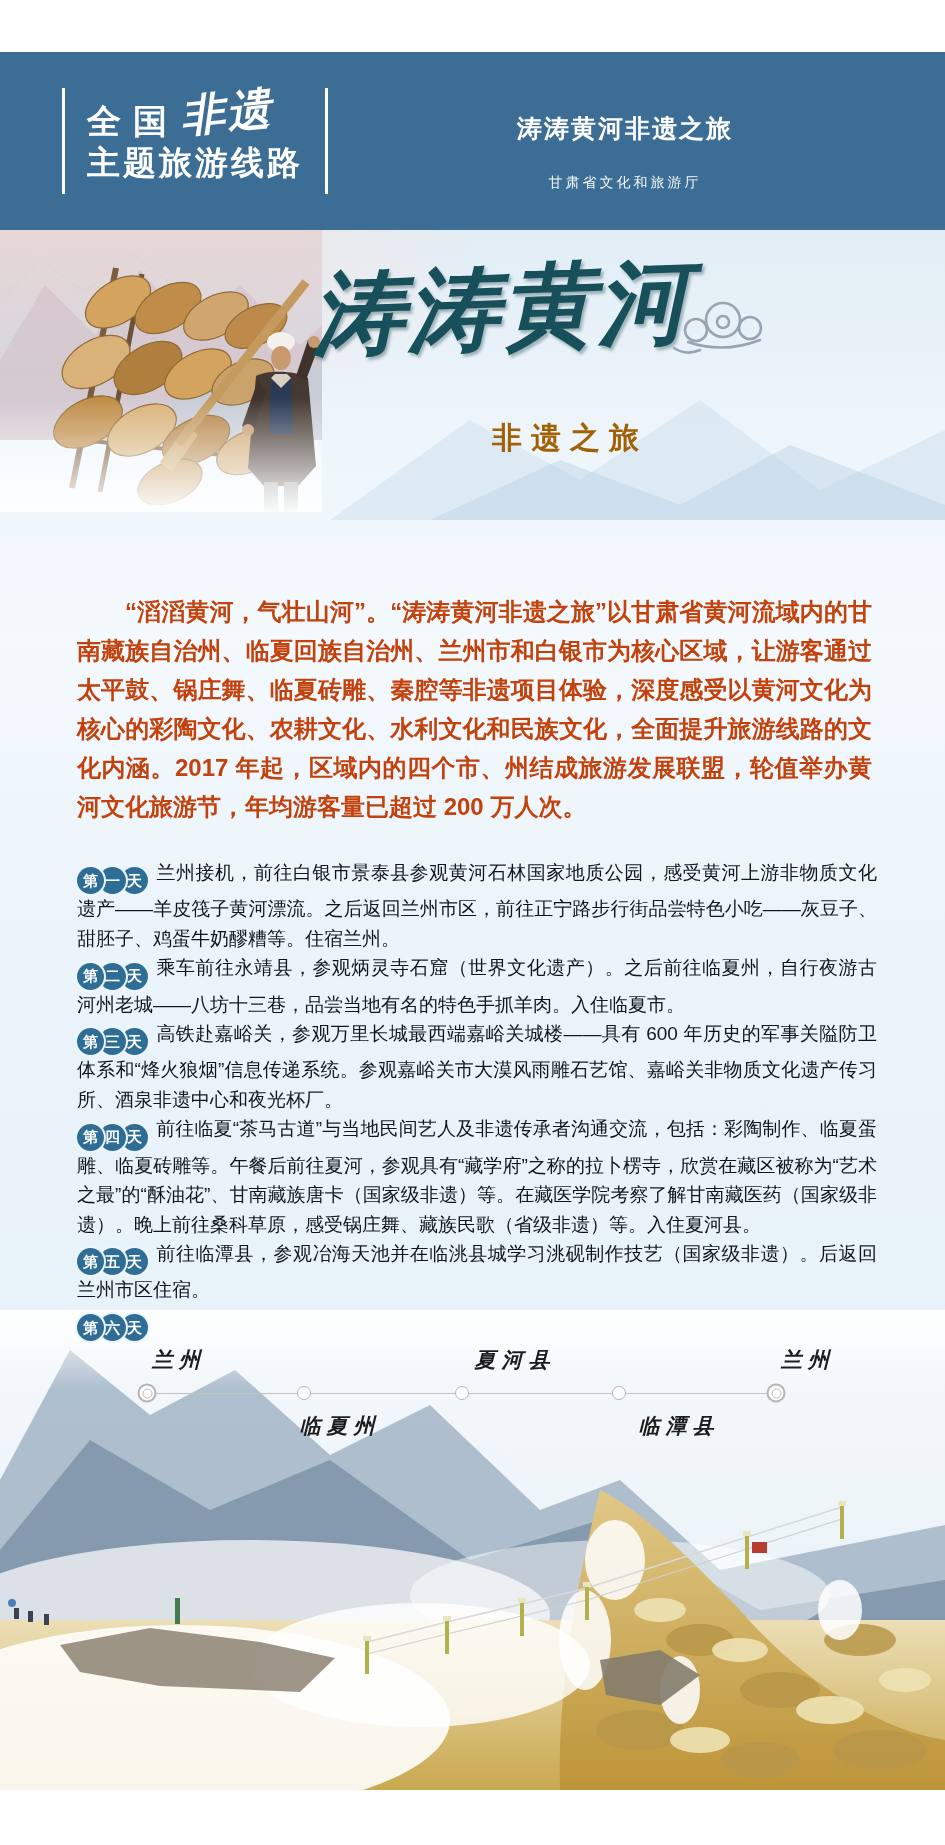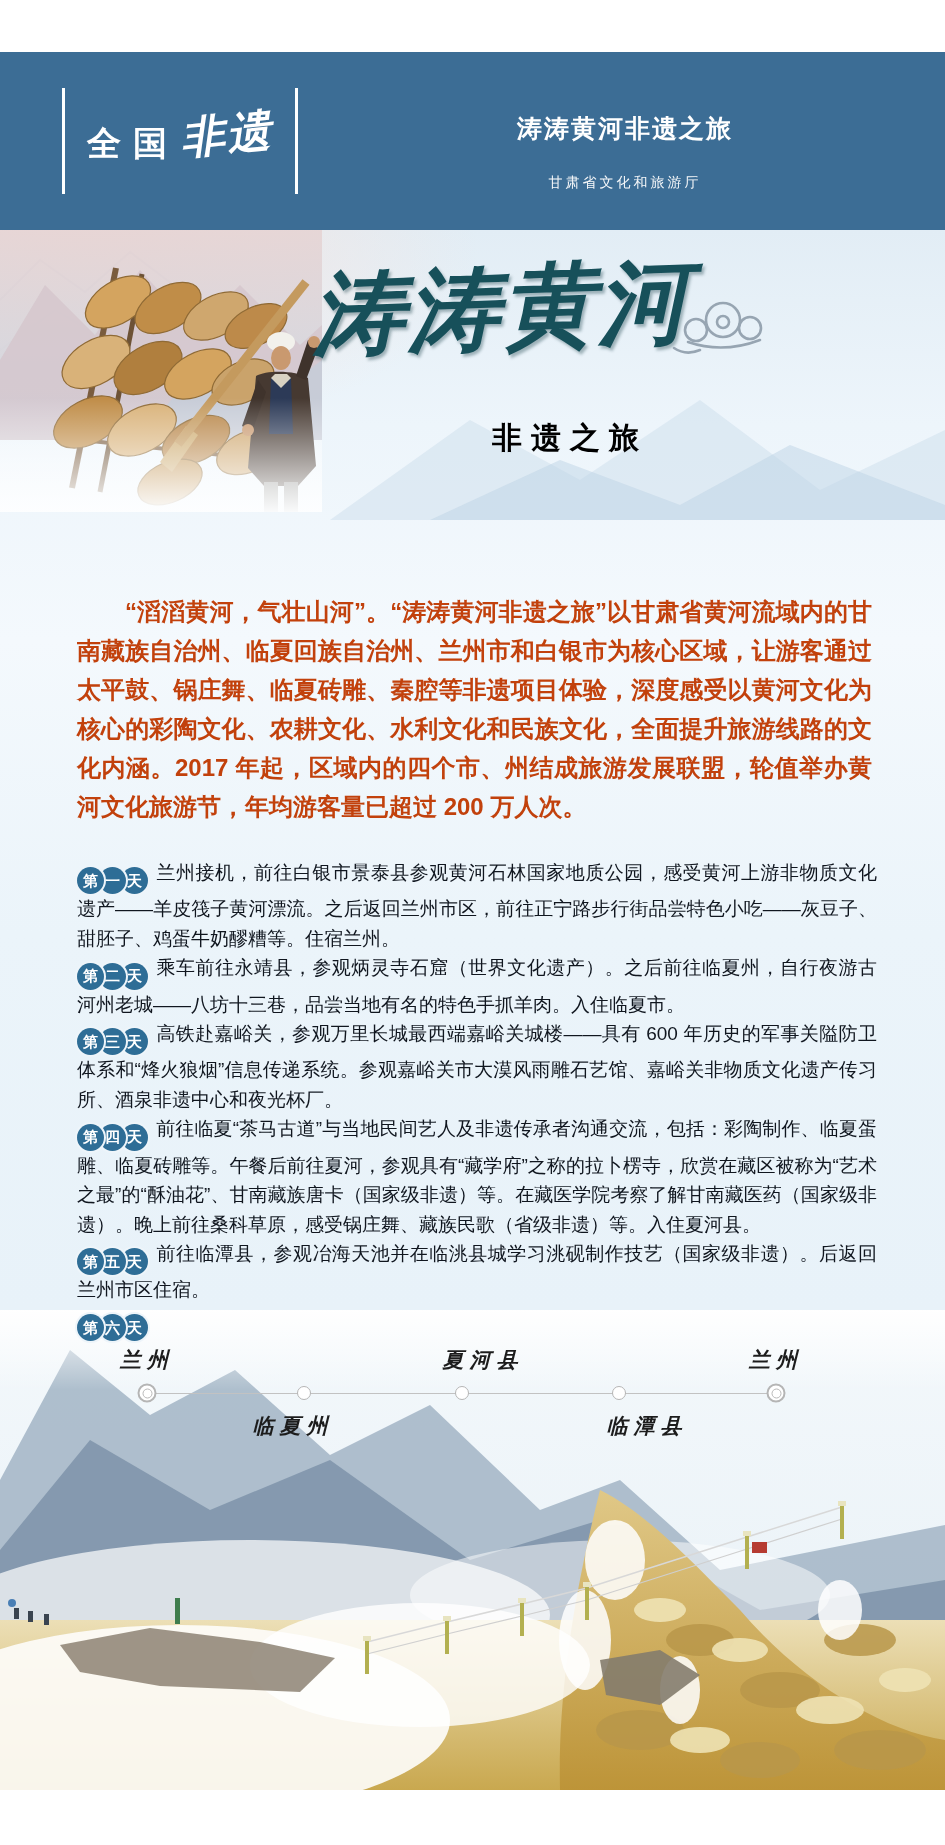--- a/index.html
+++ b/index.html
@@ -27,21 +27,21 @@
   .heromts{position:absolute;top:230px;left:0;width:945px;height:290px;}
 
   
   .hero-photo{position:absolute;left:0;top:230px;width:322px;height:282px;}
   .callig{position:absolute;left:312px;top:246px;width:400px;white-space:nowrap;
           font-family:"DejaVu Serif",serif;font-style:italic;font-weight:900;font-size:92px;
           color:#17505a;letter-spacing:3px;transform:rotate(-2deg);
           text-shadow:2px 3px 3px rgba(16,58,66,.35);}
   .cloud{position:absolute;left:666px;top:290px;width:118px;height:72px;}
   .hero-sub{position:absolute;left:420px;top:418px;width:300px;text-align:center;
-            font-size:30px;font-weight:bold;color:#000000;letter-spacing:9px;}
+            font-size:30px;font-weight:bold;color:#a16207;letter-spacing:9px;}
 
   
   .intro{position:absolute;left:77px;top:592px;width:795px;
          font-size:24px;line-height:39px;font-weight:600;color:#c2410c;
          text-align:justify;text-indent:2em;}
 
   
   .days{position:absolute;left:77px;top:858px;width:800px;
         font-size:19px;line-height:29.5px;color:#10161f;text-align:justify;}
   .day{margin:0;}
@@ -57,32 +57,33 @@
   
   .route{position:absolute;left:0;top:1340px;width:945px;height:130px;}
   .route-line{position:absolute;left:147px;top:53px;width:629px;height:1px;background:#c2c2c2;}
   .node{position:absolute;top:53px;background:#fff;border:2px solid #b5b5b5;border-radius:50%;
         transform:translate(-50%,-50%);box-sizing:border-box;}
   .node.mid{width:14px;height:14px;border-width:1.5px;}
   .node.end{width:19px;height:19px;}
   .node.end::after{content:"";position:absolute;inset:2.5px;border:1.5px solid #b9b9b9;border-radius:50%;}
   .rlab{position:absolute;transform:translateX(-50%);white-space:nowrap;
         font-family:"DejaVu Serif",serif;font-style:italic;font-weight:600;font-size:21px;
-        letter-spacing:6px;color:#1c1c1c;}
+        letter-spacing:6px;color:#1c1c1c;margin-left:32px;}
   .rlab.top{top:6px;} .rlab.bot{top:72px;}
 </style>
 </head>
 <body>
 
 <div class="poster">
 
   <div class="topbar">
     <div class="logo">
       <div class="logo-inner">
         <div class="logo-line1"><span>全国</span><span class="logo-script">非遗</span></div>
+        <div class="logo-line2">主题旅游线路</div>
       </div>
     </div>
     <div class="head-right">
       <div class="head-title">涛涛黄河非遗之旅</div>
       <div class="head-sub">甘肃省文化和旅游厅</div>
     </div>
   </div>
 
   <div class="mainbg"></div>
   <svg class="heromts" viewBox="0 0 945 290">
@@ -274,21 +275,21 @@
           <rect x="838" y="191" width="8" height="5"></rect>
         </g>
     </g>
     <rect x="752" y="232" width="15" height="11" fill="#b63b31"></rect>
     <rect x="0" y="0" width="945" height="80" fill="url(#wfade)"></rect>
   </svg>
 
   <div class="route">
     <div class="route-line"></div>
     <div class="rlab top" style="left:147px">兰州</div>
-    <div class="rlab bot" style="left:293px">临夏州</div>
+    <div class="rlab bot" style="left:308px">临夏州</div>
     <div class="rlab top" style="left:483px">夏河县</div>
     <div class="rlab bot" style="left:647px">临潭县</div>
     <div class="rlab top" style="left:776px">兰州</div>
     <div class="node end" style="left:147px"></div>
     <div class="node mid" style="left:304px"></div>
     <div class="node mid" style="left:462px"></div>
     <div class="node mid" style="left:619px"></div>
     <div class="node end" style="left:776px"></div>
   </div>
 

